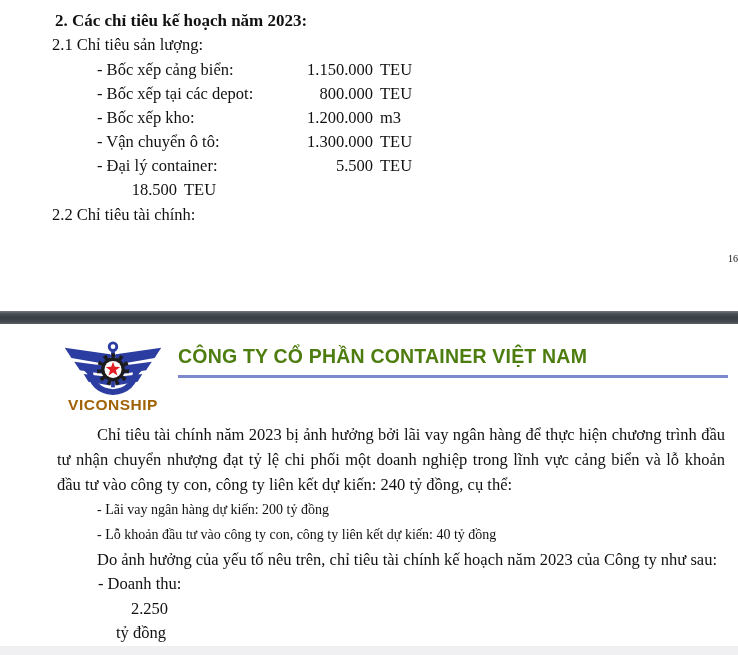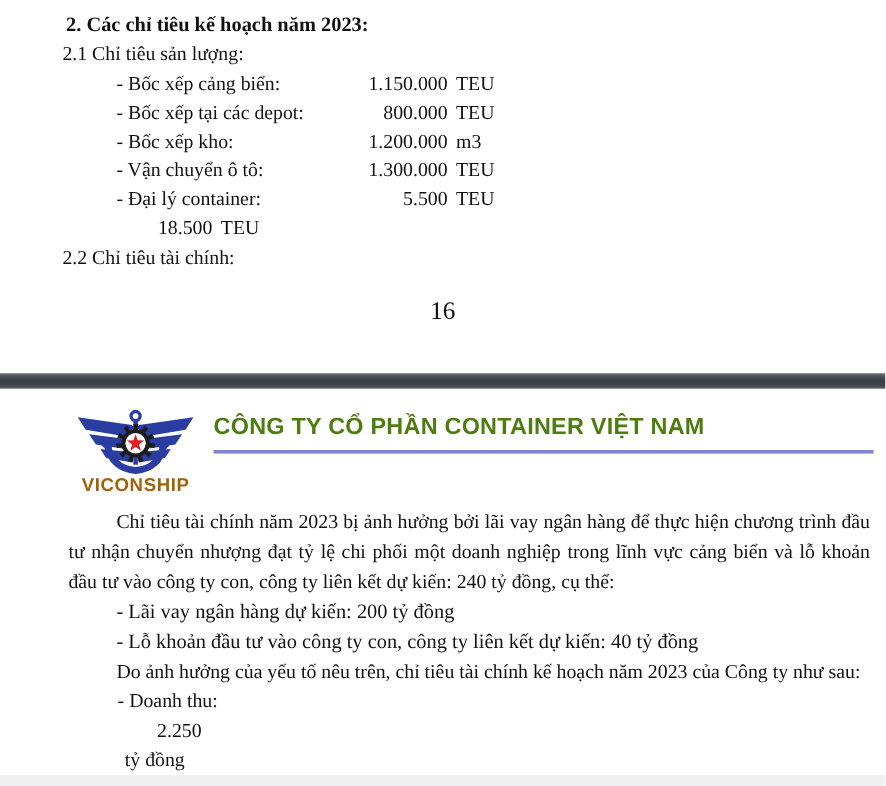--- a/index.html
+++ b/index.html
@@ -9,21 +9,21 @@
   }
   
   .page1{position:absolute;top:0;left:0;right:0;}
   .h-bold{margin:9px 0 0 55px;font-weight:bold;font-size:17px;line-height:23px;}
   .sub{margin-left:52px;font-size:16.5px;line-height:25px;}
   .kv-list{margin-top:1px;}
   .kv-row{display:flex;padding-left:97px;font-size:16.5px;line-height:24px;}
   .kv-label{width:196px;}
   .kv-num{width:80px;text-align:right;}
   .kv-unit{margin-left:7px;}
-  .page-number{margin-top:22px;text-align:center;font-size:21px;line-height:20px;}
+  .page-number{margin-top:22px;text-align:right;font-size:10px;line-height:20px;}
   
   .page-divider{
     position:absolute;left:0;top:311px;width:100%;height:13px;
     background:linear-gradient(180deg,#74787e 0%,#4a4e55 22%,#393d44 50%,#41454c 78%,#5a5e64 100%);
   }
   
   .page2{position:absolute;top:324px;left:0;right:0;bottom:0;background:#fff;}
   .letterhead{display:flex;margin:14px 10px 0 56px;}
   .logo-col{width:114px;flex:none;text-align:center;}
   .logo-col svg{display:block;margin:2px auto 0 auto;}
@@ -40,25 +40,25 @@
   .info-lines{margin-top:4px;}
   .info-line{
     font-family:"Liberation Sans","DejaVu Sans",sans-serif;font-weight:bold;
     font-size:10.6px;line-height:13.5px;color:#3448b2;white-space:nowrap;
   }
   .body-par{
     margin:8px 13px 0 57px;text-align:justify;text-indent:40px;
     font-size:16.5px;line-height:25px;
   }
   .body-par.no-top{margin-top:0;}
-  .bullet{margin-left:97px;margin-right:13px;font-size:17px;line-height:25px;}
+  .bullet{margin-left:97px;margin-right:13px;font-size:14px;line-height:25px;}
   .kv-row2{display:flex;padding-left:98px;font-size:16.5px;line-height:24.5px;flex-direction:column;}
   .kv-label2{width:156px;}
   .kv-num2{width:70px;text-align:right;}
-  .kv-unit2{margin-left:6px;}
+  .kv-unit2{margin-left:18px;}
   .bottom-strip{position:absolute;left:0;bottom:0;width:100%;height:9px;background:#f0eff1;}
 </style>
 </head>
 <body>
 
 <div class="screen">
 
   <section class="page1">
     <div class="h-bold">2. Các chỉ tiêu kế hoạch năm 2023:</div>
     <div class="sub">2.1 Chỉ tiêu sản lượng:</div>

